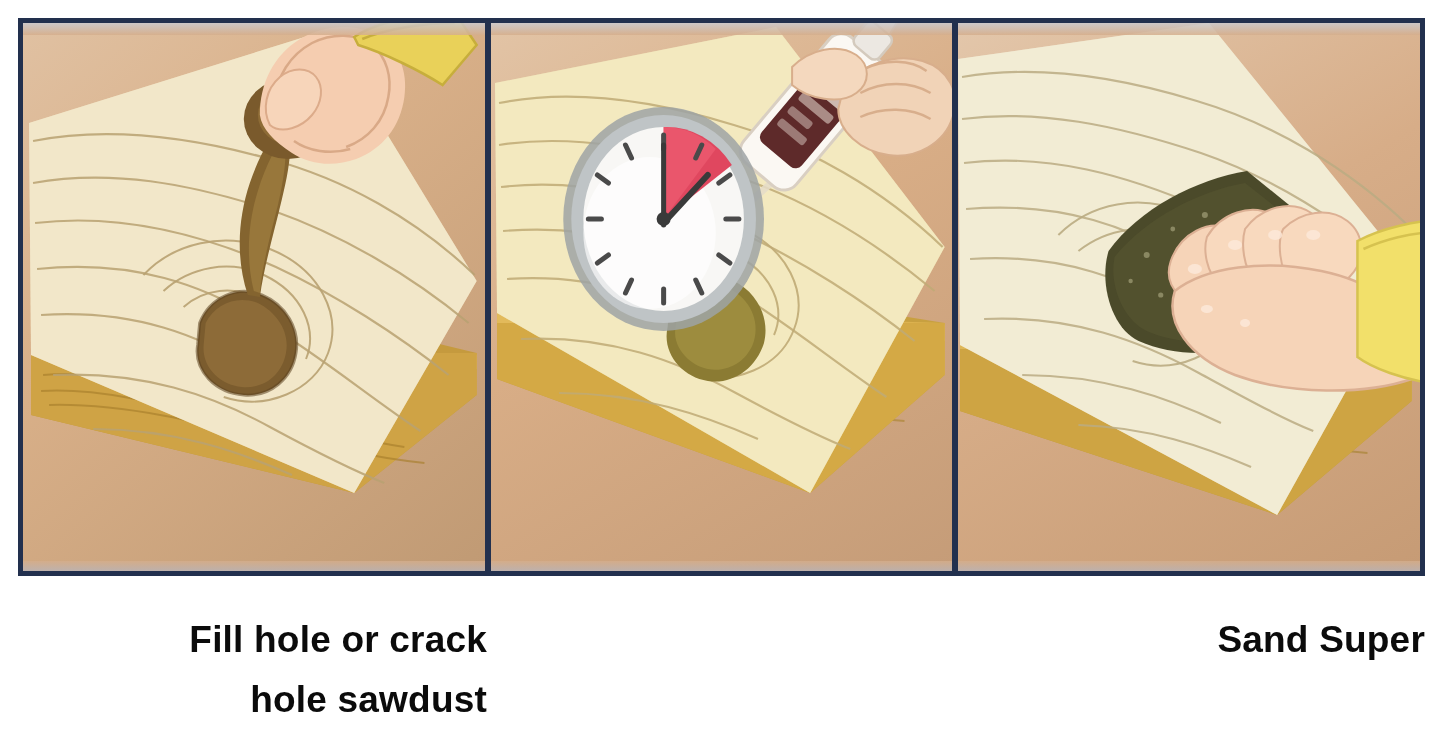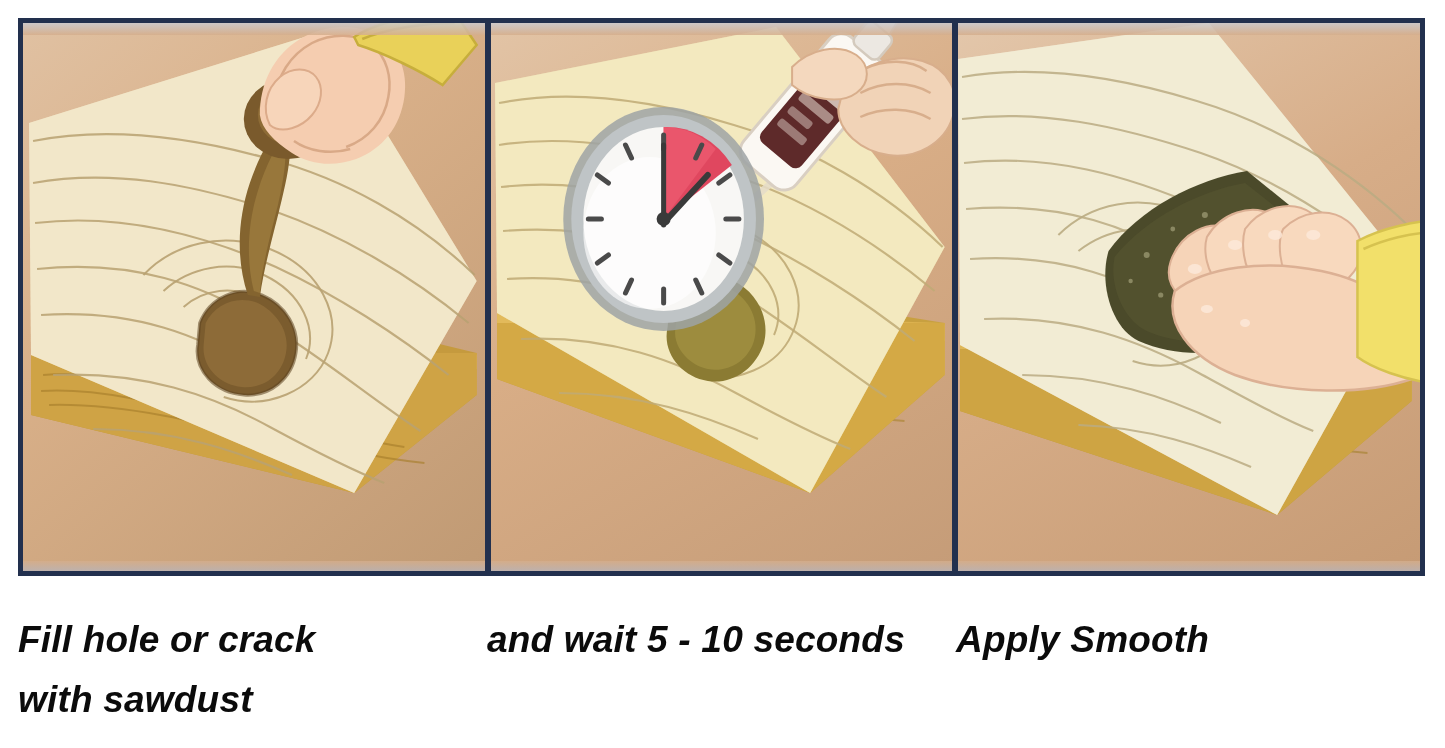--- a/index.html
+++ b/index.html
@@ -46,29 +46,28 @@
   .board{position:absolute;inset:0;}
   .board svg{position:absolute;left:0;top:0;width:100%;height:100%;}
 
   
   #captions{
     position:absolute;left:18px;top:596px;width:1407px;height:140px;
     display:flex;
   }
   .caption{
     flex:1 1 0;
-    text-align:left;
+    text-align:right;
     color:#0b0b0b;
     font-weight:bold;
     font-size:37px;
     line-height:60px;
     letter-spacing:.2px;
     padding-top:14px;
     box-sizing:border-box;
-    font-style:italic;
   }
   .caption .l1,.caption .l2{display:block;white-space:nowrap;}
   .cap2{font-size:37px;}
 </style>
 </head>
 <body>
 
 <div id="figure">
 
   <div class="panel">
@@ -326,22 +325,21 @@
     </div>
     <div class="haze-top"></div>
     <div class="haze-bot"></div>
   </div>
 
 </div>
 
 <div id="captions">
   <div class="caption">
     <span class="l1">Fill hole or crack</span>
-    <span class="l2">with sawdust</span>
+    <span class="l2">hole sawdust</span>
   </div>
   <div class="caption cap2">
-    <span class="l2">and wait 5 - 10 seconds</span>
   </div>
   <div class="caption">
-    <span class="l1">Apply Smooth</span>
+    <span class="l1">Sand Super</span>
     <span class="l2"></span>
   </div>
 </div>
 
 </body></html>

